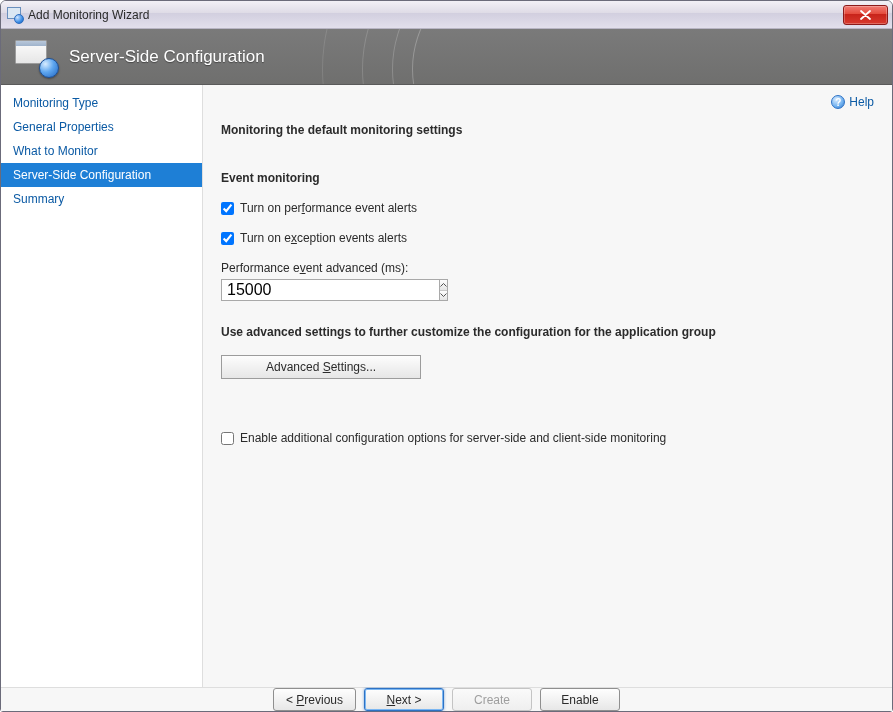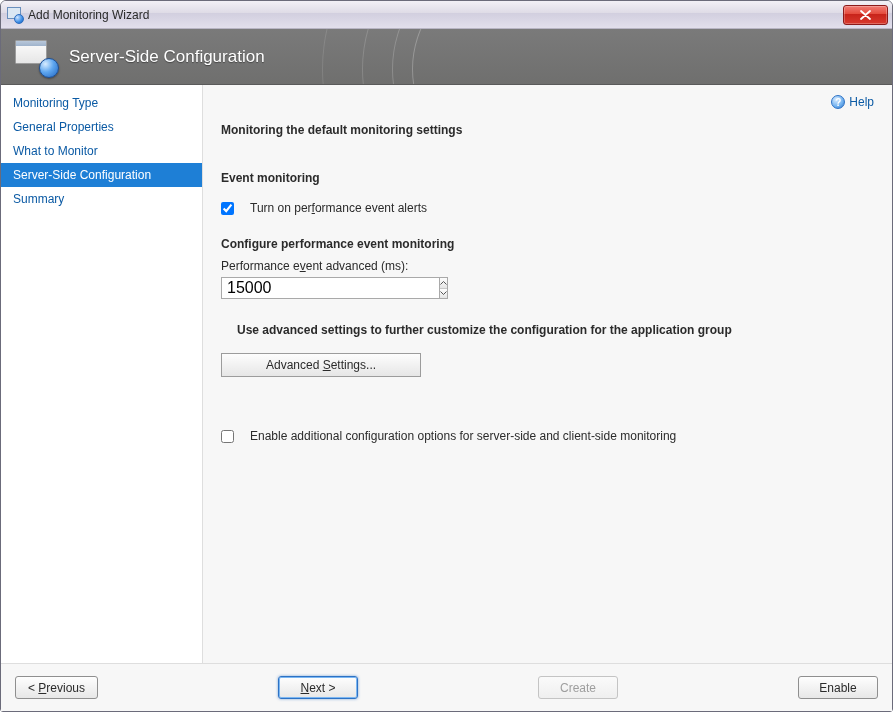--- a/index.html
+++ b/index.html
@@ -185,21 +185,21 @@
   }
   .section-sub {
     font-weight: bold;
     color: #2b2b2b;
     margin-top: 34px;
     margin-bottom: 8px;
   }
   .check-row {
     display: flex;
     align-items: center;
-    gap: 16px;
+    gap: 6px;
     margin: 16px 0;
   }
   .check-row input[type="checkbox"] {
     width: 13px; height: 13px;
     margin: 0;
   }
   .check-row label { color: #2b2b2b; }
   .label-plain {
     color: #2b2b2b;
     margin: 6px 0 4px 0;
@@ -243,24 +243,24 @@
     font-size: 12px;
     color: #2b2b2b;
     cursor: pointer;
     text-align: center;
   }
   .spacer-lg { height: 36px; }
   u.acc { text-decoration: underline; }
 
   .footer {
     display: flex;
-    justify-content: space-between;
+    justify-content: center;
     align-items: center;
     gap: 8px;
-    padding: 12px 14px;
+    padding: 0 14px;
     border-top: 1px solid #dedede;
     background: #f7f7f7;
   }
   .btn {
     min-width: 80px;
     height: 23px;
     border: 1px solid #8f8f8f;
     border-radius: 3px;
     background: linear-gradient(to bottom,#fefefe,#e7e7e7);
     font-family: inherit;
@@ -325,42 +325,45 @@
 
       <div class="section-heading">Monitoring the default monitoring settings</div>
 
       <div class="section-sub">Event monitoring</div>
 
       <div class="check-row">
         <input type="checkbox" checked="" style="">
         <label><span>Turn on per</span><u class="acc">f</u><span>ormance event alerts</span></label>
       </div>
 
-
-      <div class="section-sub" style="margin-top:22px;">Configure performance event monitoring</div>
+      <div class="check-row">
+        <input type="checkbox" checked="" style="">
+        <label><span>Turn on e</span><u class="acc">x</u><span>ception events alerts</span></label>
+      </div>
+
 
       <div class="label-plain"><span>Performance e</span><u class="acc">v</u><span>ent advanced (ms):</span></div>
 
       <div class="spinner">
         <input type="text" value="15000" style="">
         <div class="spin-btns">
           <div class="spin-btn">
             <svg viewBox="0 0 7 4">
                 <path d="M0.5 3.5 L3.5 0.5 L6.5 3.5" fill="none" stroke="#555" stroke-width="1"></path>
               </svg>
           </div>
           <div class="spin-btn">
             <svg viewBox="0 0 7 4">
                 <path d="M0.5 0.5 L3.5 3.5 L6.5 0.5" fill="none" stroke="#555" stroke-width="1"></path>
               </svg>
           </div>
         </div>
       </div>
 
-      <div class="section-sub" style="margin-top:24px;margin-left:16px;">Use advanced settings to further customize the configuration for the application group</div>
+      <div class="section-sub" style="margin-top:24px;">Use advanced settings to further customize the configuration for the application group</div>
 
       <button class="adv-btn"><span>Advanced </span><u class="acc">S</u><span>ettings...</span></button>
 
       <div class="spacer-lg"></div>
 
       <div class="check-row">
         <input type="checkbox" style="">
         <label>Enable additional configuration options for server-side and client-side monitoring</label>
       </div>
 

